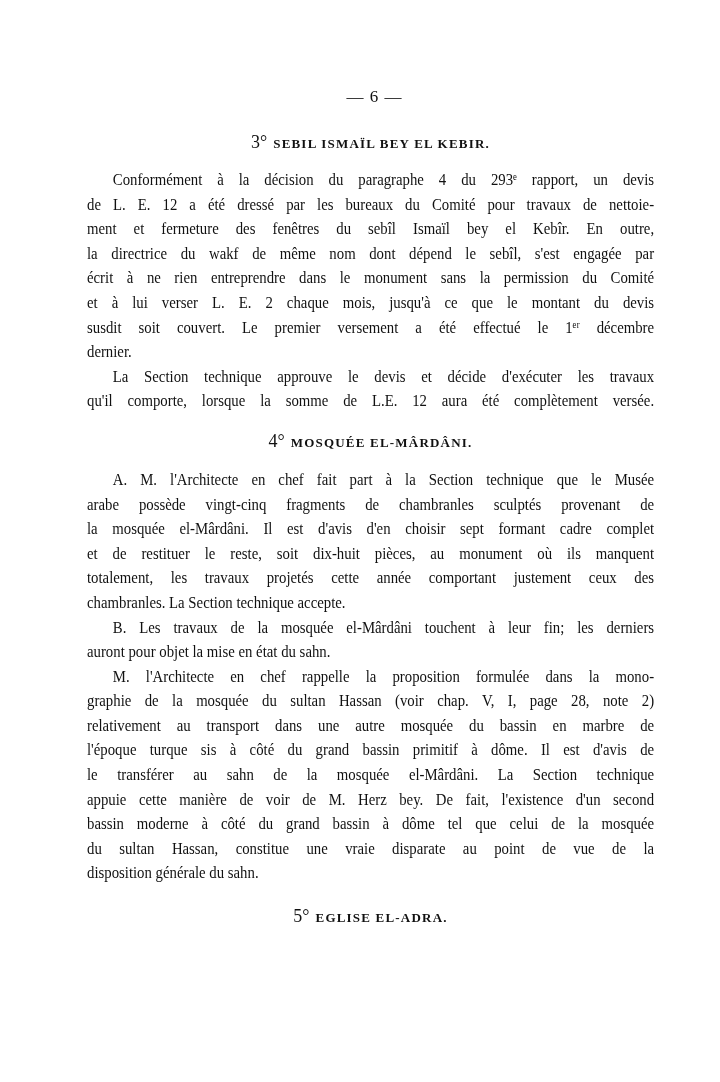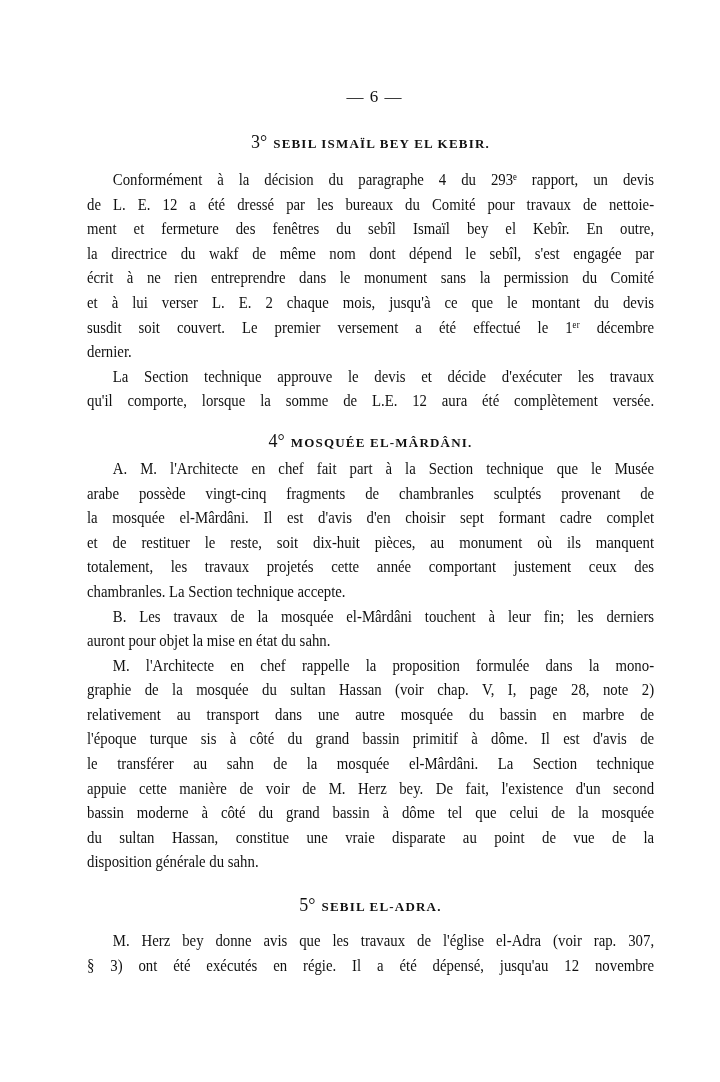--- a/index.html
+++ b/index.html
@@ -14,21 +14,21 @@
   .heading .num { font-size: 18px; }
   .heading .title { font-size: 13px; font-weight: bold; letter-spacing: 1.2px; margin-left: 6px; }
   p.line {
     margin: 0; font-size: 17.2px; line-height: 24.6px; height: 24.6px;
     text-align: justify; text-align-last: justify; white-space: nowrap;
     transform: scaleX(0.86); transform-origin: left top; width: 116.3%;
   }
   p.line.last { text-align-last: left; }
   p.line.indent { text-indent: 30px; }
   .heading.h3 { margin-top: 20px; margin-bottom: 12px; }
-  .heading.h4 { margin-top: 15px; margin-bottom: 2px; }
+  .heading.h4 { margin-top: 15px; margin-bottom: 13px; }
   .heading.h5 { margin-top: 18px; margin-bottom: 10px; }
 </style>
 </head>
 <body>
 
 <div class="page">
   <div class="folio">— 6 —</div>
 
   <div class="heading h3">
     <span class="num">3°</span><span class="title">SEBIL ISMAÏL BEY EL KEBIR.</span>
@@ -63,19 +63,15 @@
     <p class="line">relativement au transport dans une autre mosquée du bassin en marbre de</p>
     <p class="line">l'époque turque sis à côté du grand bassin primitif à dôme. Il est d'avis de</p>
     <p class="line">le transférer au sahn de la mosquée el-Mârdâni. La Section technique</p>
     <p class="line">appuie cette manière de voir de M. Herz bey. De fait, l'existence d'un second</p>
     <p class="line">bassin moderne à côté du grand bassin à dôme tel que celui de la mosquée</p>
     <p class="line">du sultan Hassan, constitue une vraie disparate au point de vue de la</p>
     <p class="line last">disposition générale du sahn.</p>
   </div>
 
   <div class="heading h5">
-    <span class="num">5°</span><span class="title">SEBIL EL-ADRA.</span>
-  </div>
-  <div>
-    <p class="line indent">M. Herz bey donne avis que les travaux de l'église el-Adra (voir rap. 307,</p>
-    <p class="line">§ 3) ont été exécutés en régie. Il a été dépensé, jusqu'au 12 novembre</p>
+    <span class="num">5°</span><span class="title">EGLISE EL-ADRA.</span>
   </div>
 </div>
 
 </body></html>

